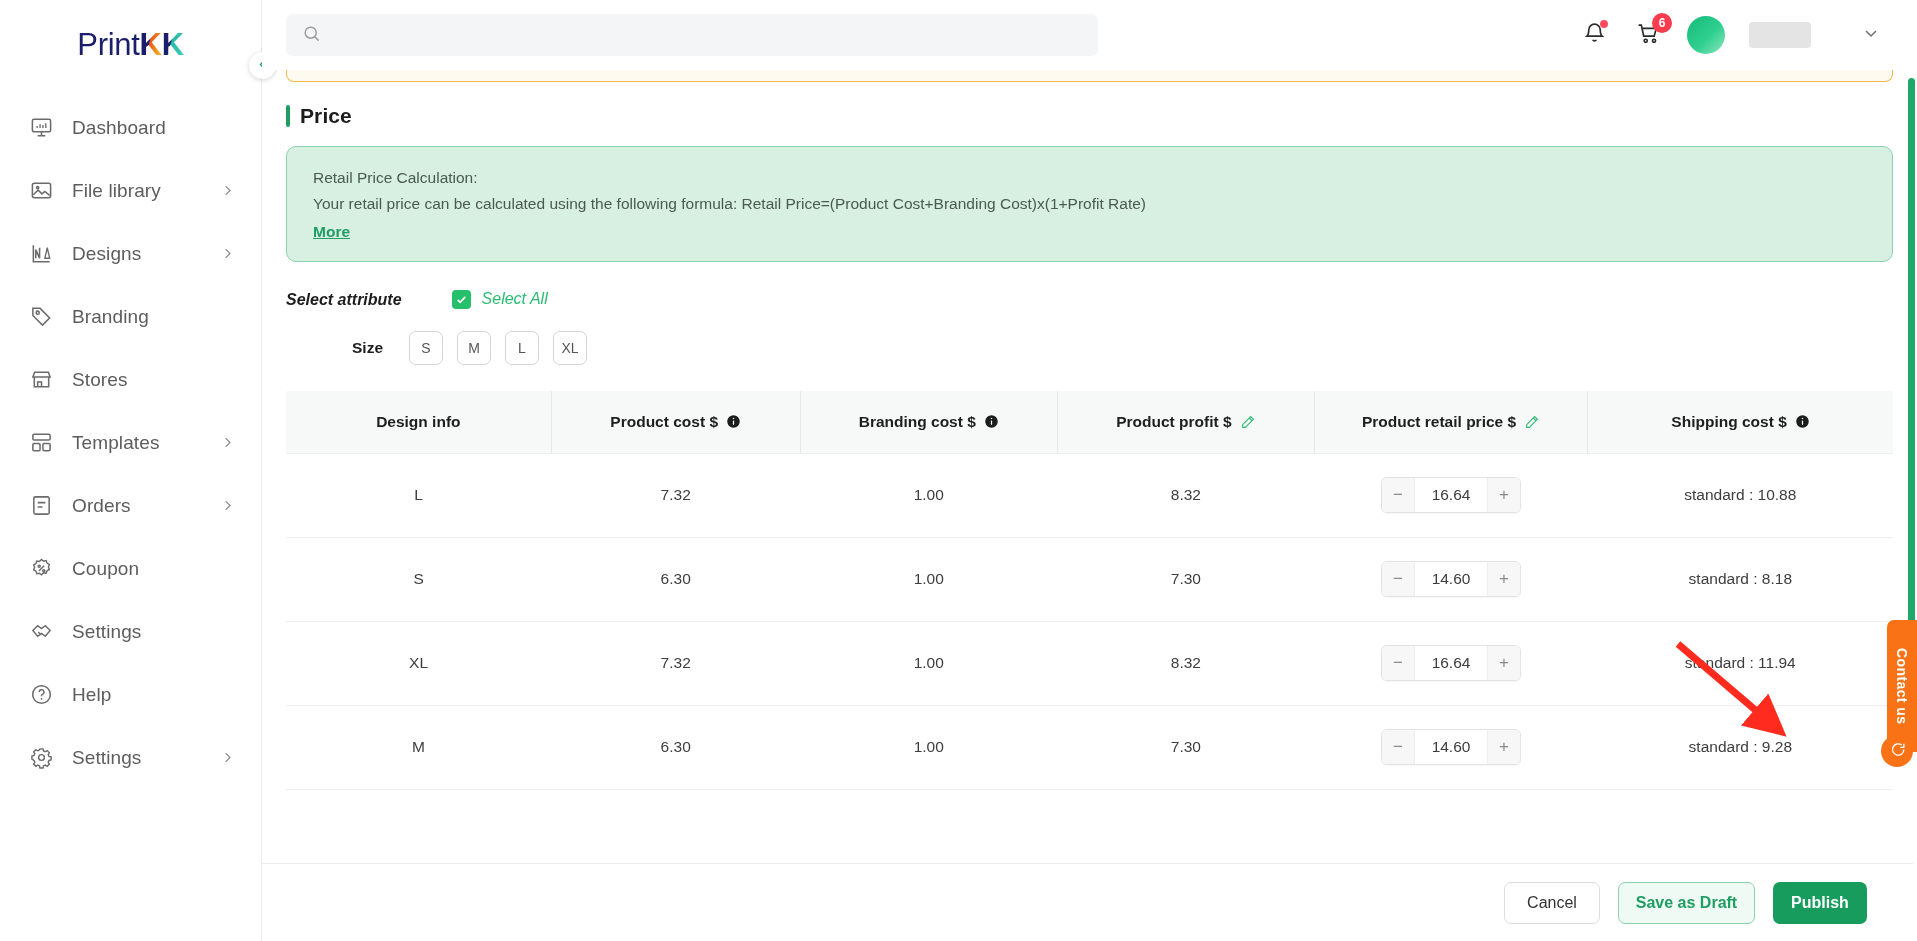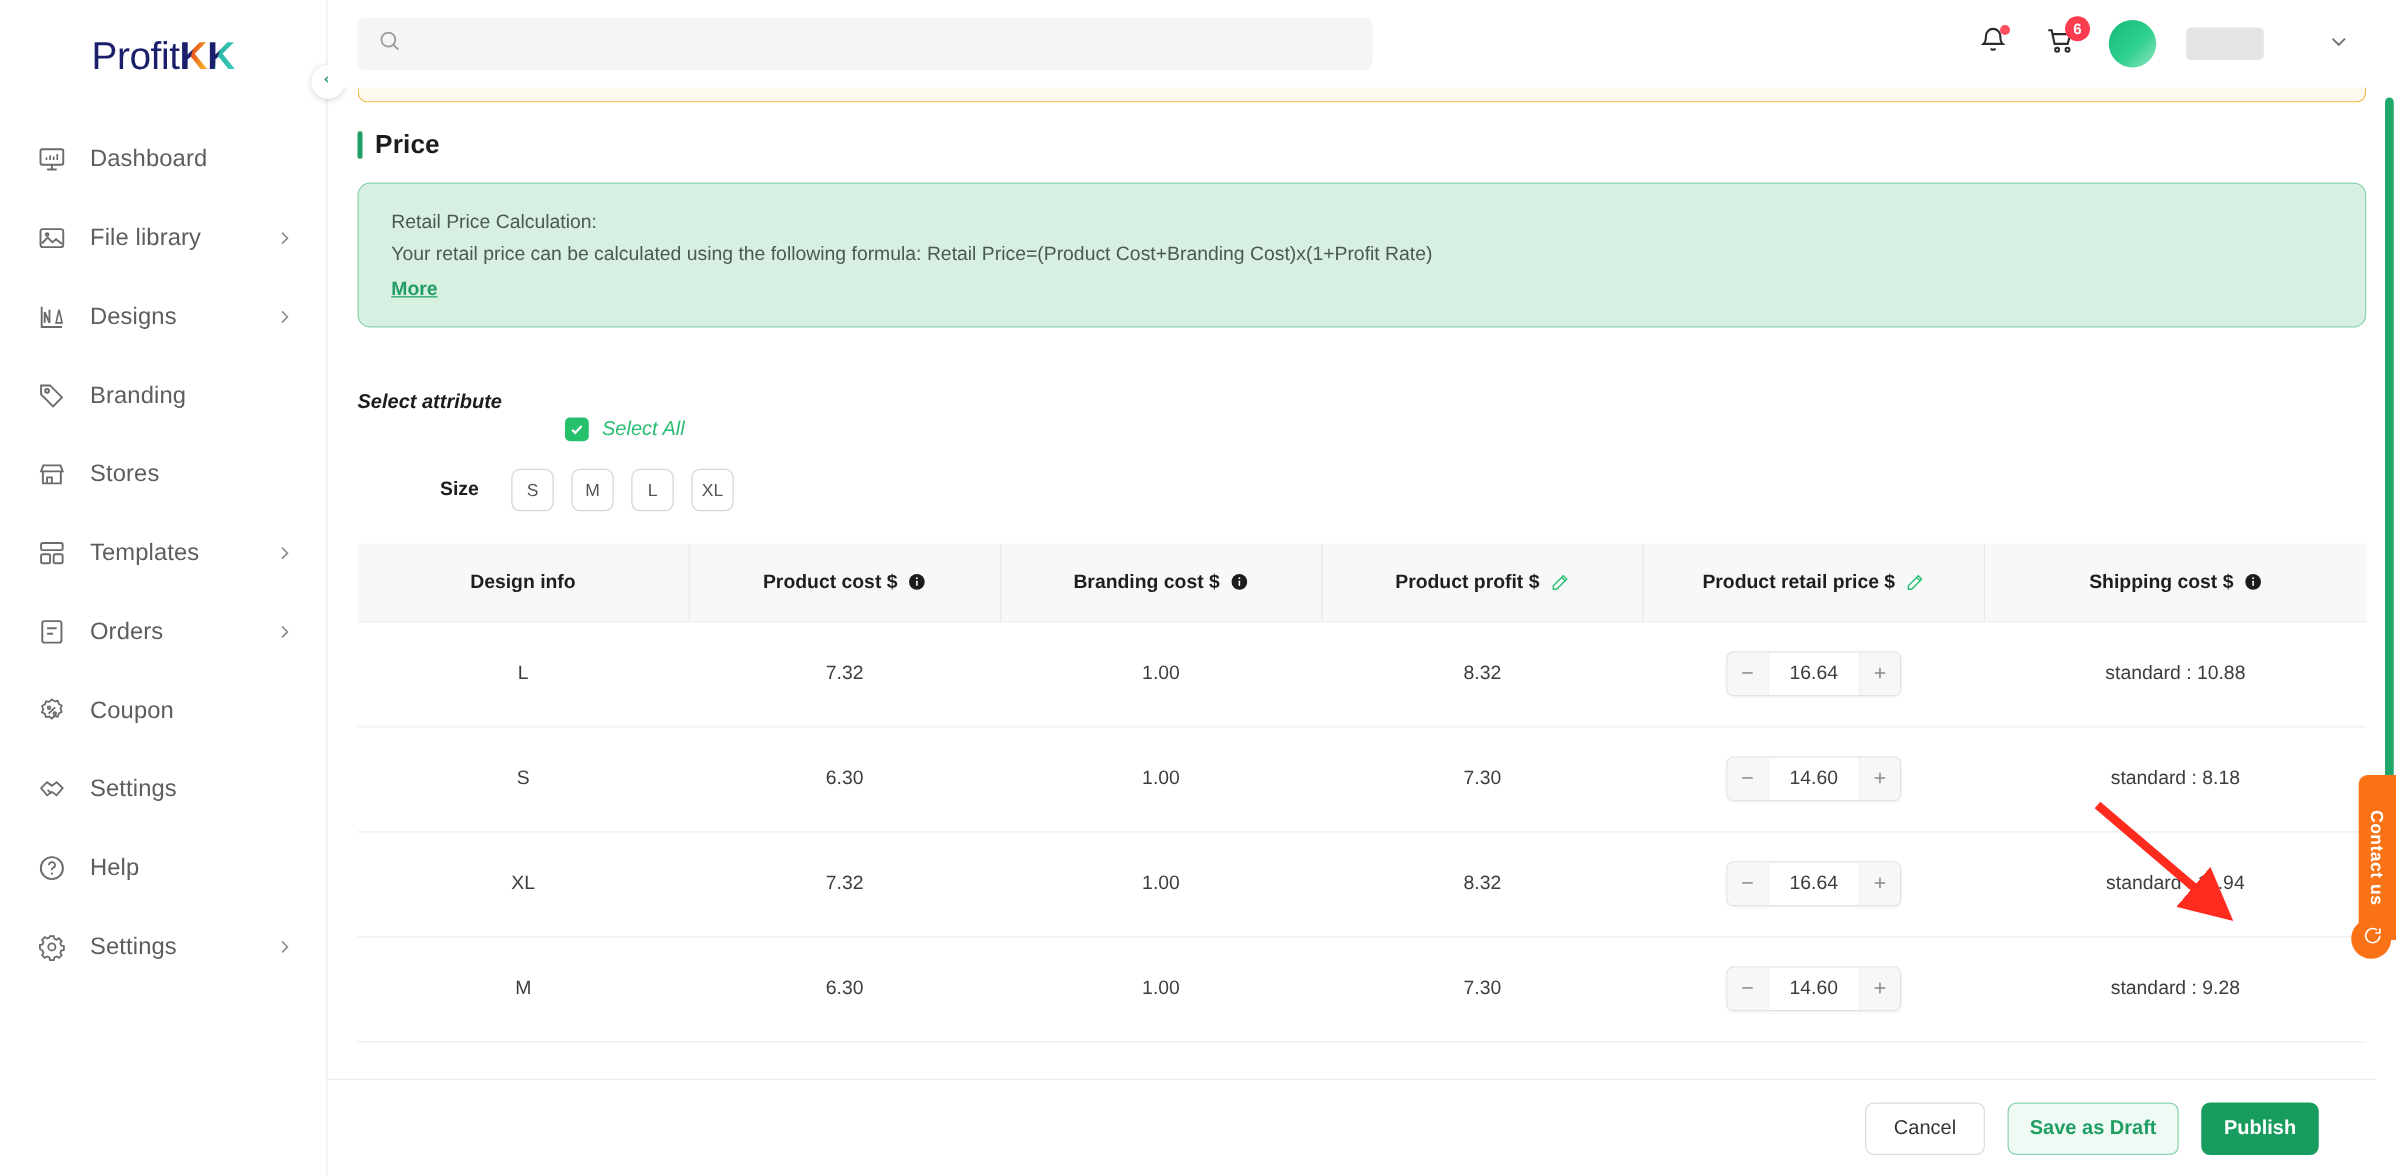--- a/index.html
+++ b/index.html
@@ -107,21 +107,21 @@
     padding: 18px 26px 20px 26px;
   }
   .info-card p { font-size: 15.5px; color: #4a5a50; line-height: 26px; }
   .info-more {
     display: inline-block; margin-top: 6px; font-size: 15.5px; color: #1f9d63;
     font-weight: 700; text-decoration: underline; cursor: pointer;
   }
 
   .attr-row { display: flex; align-items: center; margin: 28px 0 0 0; font-style: italic; }
   .attr-label { font-size: 16px; font-weight: 700; color: #1d1d1d; }
-  .selall { display: flex; align-items: center; margin-left: 50px; cursor: pointer; margin-top: 44px; }
+  .selall { display: flex; margin-left: 50px; cursor: pointer; }
   .chkbox {
     width: 19px; height: 19px; border-radius: 4px; background: #24c06c;
     display:flex; align-items:center; justify-content:center;
   }
   .chkbox svg { width: 13px; height: 13px; color:#fff; }
   .selall-label { margin-left: 11px; font-size: 16px; color: #2bbd72; }
 
   .size-row { display: flex; align-items: center; margin: 22px 0 0 0; padding-left: 66px; }
   .size-label { font-size: 15.5px; font-weight: 700; color: #1d1d1d; margin-right: 26px; }
   .size-chip {
@@ -160,21 +160,21 @@
     font-family: "Liberation Sans", sans-serif;
   }
   .stepper .val {
     width: 74px; text-align: center; font-size: 15.5px; color: #3d3d3d;
     border-left: 1px solid #eee; border-right: 1px solid #eee; line-height: 34px;
   }
   .ship-txt { font-size: 15.5px; color: #3d3d3d; }
 
   
   .footer {
-    position: absolute; left: 0; right: 16px; bottom: 0; height: 78px; background: #fff;
+    position: absolute; left: 0; right: 4px; bottom: 0; height: 78px; background: #fff;
     border-top: 1px solid #ededed; display: flex; align-items: center; justify-content: flex-end;
     padding-right: 46px; gap: 18px; z-index: 20;
   }
   .btn {
     height: 42px; border-radius: 7px; font-size: 16px; cursor: pointer;
     display: flex; align-items: center; justify-content: center;
     font-family: "Liberation Sans", sans-serif;
   }
   .btn-cancel { width: 96px; border: 1px solid #dcdcdc; background: #fff; color: #333; }
   .btn-draft { width: 137px; border: 1px solid #8bd3ae; background: #effaf4; color: #1f9d63; font-weight: 600; }
@@ -201,21 +201,21 @@
   .vscroll { position: absolute; right: 2px; top: 78px; width: 7px; height: 620px; background: #1fa86a; border-radius: 4px; z-index: 28; cursor: grab;}
 </style>
 </head>
 <body>
 
 <div class="app">
 
   <aside class="sidebar">
     <div class="logo-wrap">
       <div class="logo">
-        <span class="print">Profit</span><span class="k1">K</span><span class="k2">K</span>
+        <span class="print">Print</span><span class="k1">K</span><span class="k2">K</span>
       </div>
     </div>
 
     <nav class="nav">
 
       <div class="nav-item">
         <span class="nav-ico">
           <svg viewBox="0 0 24 24" fill="none" stroke="currentColor" stroke-width="1.6">
               <rect x="2.5" y="3.5" width="19" height="13" rx="1.6"></rect>
               <path d="M12 16.5v4M8 20.5h8"></path>

